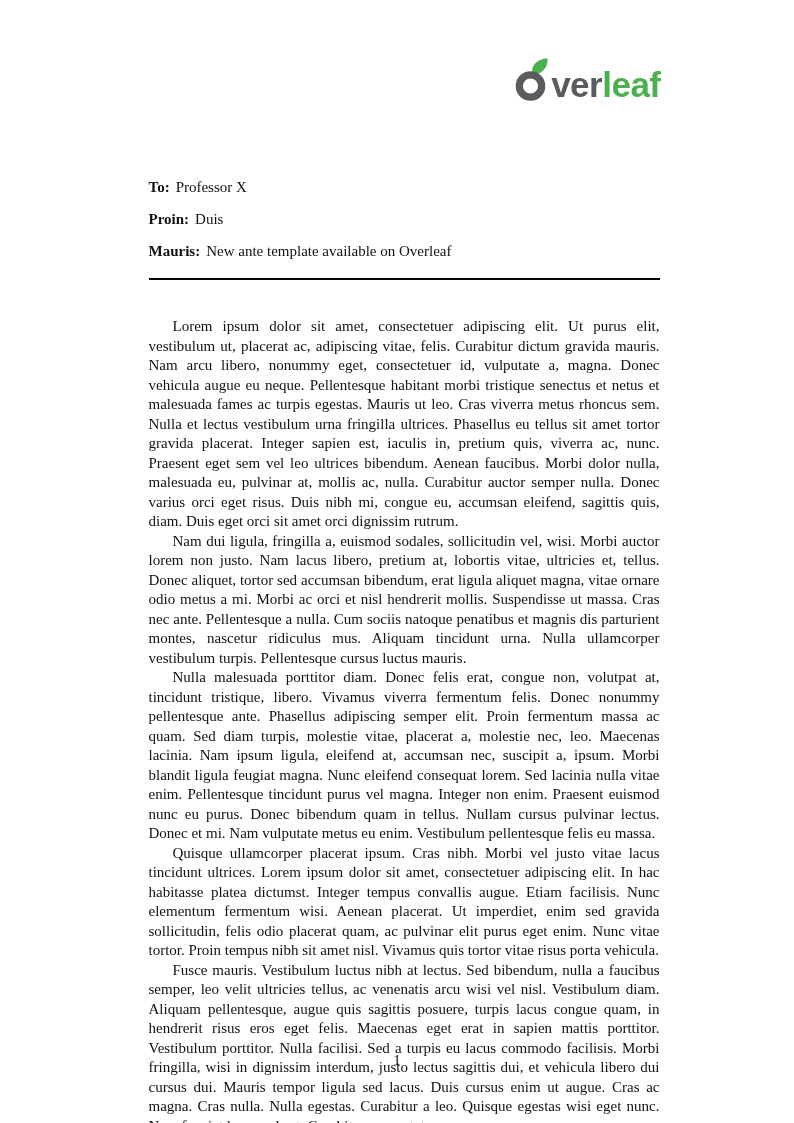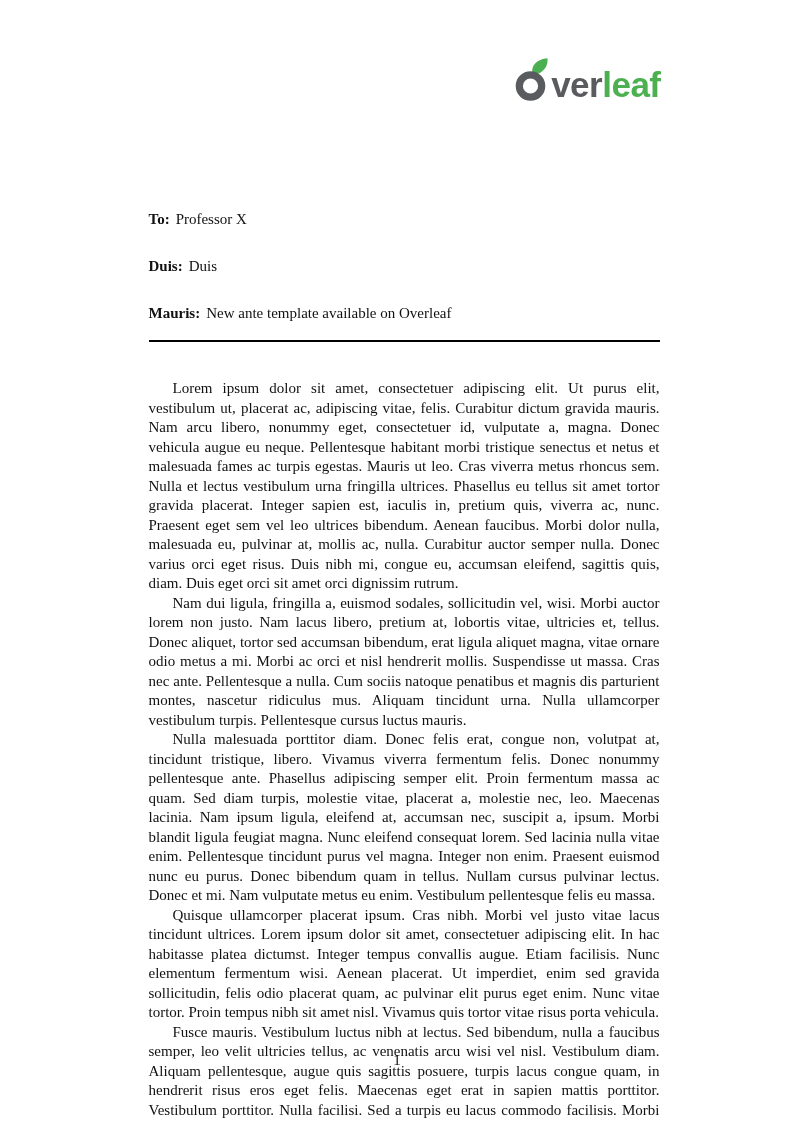--- a/index.html
+++ b/index.html
@@ -33,21 +33,20 @@
     letter-spacing: -0.5px;
   }
   
   .content {
     padding: 180px 83px 0 97px;
   }
   
   .field {
     margin-bottom: 17px;
     line-height: 15px;
-    margin-top: 32px;
   }
   .field-label { font-weight: bold; margin-right: 0.4em; }
   
   .rule {
     border: none;
     border-top: 2px solid #000000;
     margin: 19px 0 0 0;
   }
   
   .memo-body {
@@ -86,21 +85,21 @@
     </span>
   </div>
 
   <div class="content">
 
     <div class="memo-header">
       <p class="field">
         <span class="field-label">To:</span><span>Professor X</span>
       </p>
       <p class="field">
-        <span class="field-label">Duis:</span><span>Duis</span>
+        <span class="field-label">Proin:</span><span>Duis</span>
       </p>
       <p class="field">
         <span class="field-label">Mauris:</span><span>New ante template available on Overleaf</span>
       </p>
     </div>
 
     <hr class="rule">
 
     <div class="memo-body">
       <p>Lorem ipsum dolor sit amet, consectetuer adipiscing elit. Ut purus elit, vestibulum ut, placerat ac, adipiscing vitae, felis. Curabitur dictum gravida mauris. Nam arcu libero, nonummy eget, consectetuer id, vulputate a, magna. Donec vehicula augue eu neque. Pellentesque habitant morbi tristique senectus et netus et malesuada fames ac turpis egestas. Mauris ut leo. Cras viverra metus rhoncus sem. Nulla et lectus vestibulum urna fringilla ultrices. Phasellus eu tellus sit amet tortor gravida placerat. Integer sapien est, iaculis in, pretium quis, viverra ac, nunc. Praesent eget sem vel leo ultrices bibendum. Aenean faucibus. Morbi dolor nulla, malesuada eu, pulvinar at, mollis ac, nulla. Curabitur auctor semper nulla. Donec varius orci eget risus. Duis nibh mi, congue eu, accumsan eleifend, sagittis quis, diam. Duis eget orci sit amet orci dignissim rutrum.</p>

